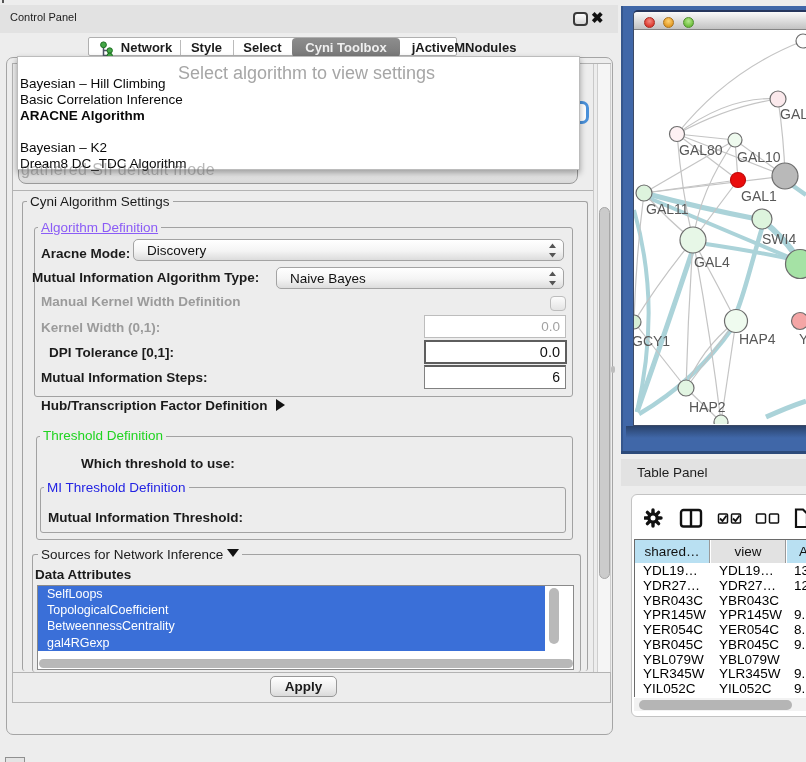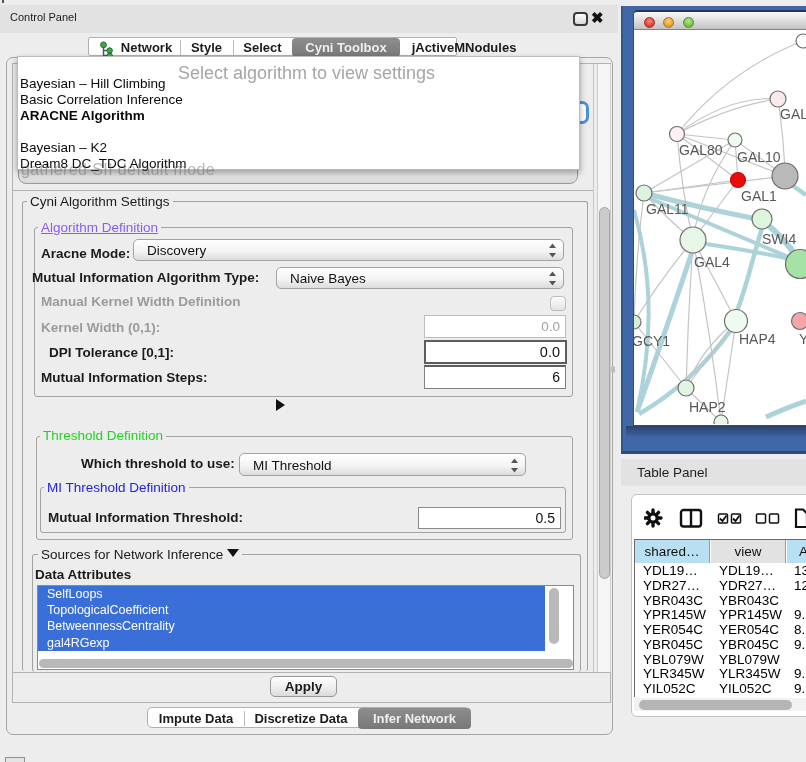--- a/index.html
+++ b/index.html
@@ -102,57 +102,45 @@
       </svg>
 </div>
 <div class="abs lbl dis" style="left:41px;top:294px;">Manual Kernel Width Definition</div>
 <div class="abs" style="left:550px;top:296px;width:16px;height:15px;border:1px solid #bdbdbd;border-radius:4px;background:linear-gradient(#fcfcfc,#e4e4e4);"></div>
 <div class="abs lbl dis" style="left:41px;top:320px;">Kernel Width (0,1):</div>
 <div class="abs tf" style="left:424px;top:315px;width:142px;height:23px;border:1px solid #bdbdbd;color:#a2a2a2;line-height:21px;">0.0</div>
 <div class="abs lbl" style="left:41px;top:345px;margin-left:8px;">DPI Tolerance [0,1]:</div>
 <div class="abs tf" style="left:424px;top:340px;width:143px;height:24px;border:2px solid #5e5e5e;line-height:20px;font-size:14.5px;">0.0</div>
 <div class="abs lbl" style="left:41px;top:370px;">Mutual Information Steps:</div>
 <div class="abs tf" style="left:424px;top:365px;width:142px;height:24px;border:1px solid #818181;border-top:2px solid #5e5e5e;line-height:21px;font-size:14px;">6</div>
+<div class="abs lbl" style="left:41px;top:398px;">Hub/Transcription Factor Definition</div>
 <div class="abs" style="left:276px;top:399px;width:0;height:0;border-left:9px solid #111;border-top:6.5px solid transparent;border-bottom:6.5px solid transparent;"></div>
 
 <div class="abs fs" style="left:36px;top:436px;width:537px;height:104px;"></div>
 <div class="abs fs-title" style="left:40px;top:428px;color:#21d421;">Threshold Definition</div>
 <div class="abs lbl" style="left:81px;top:456px;">Which threshold to use:</div>
-<div class="abs combo" style="left:239px;top:453px;width:287px;height:23px;">
-  <span class="t" style="top:3.5px;">MI Threshold</span>
-  <svg width="9" height="15" viewBox="0 0 9 15" style="top:4px;">
-        <path d="M4.5 0.5 L8 5 L1 5 Z M4.5 14.5 L8 10 L1 10 Z" fill="#555"></path>
-      </svg>
-</div>
 
 <div class="abs fs" style="left:40px;top:487px;width:526px;height:46px;"></div>
 <div class="abs fs-title" style="left:44px;top:480px;color:#2323e3;">MI Threshold Definition</div>
 <div class="abs lbl" style="left:48px;top:510px;">Mutual Information Threshold:</div>
-<div class="abs tf" style="left:418px;top:507px;width:143px;height:22px;border:1px solid #8a8a8a;line-height:20px;font-size:14px;">0.5</div>
 
 <div class="abs fs" style="left:32px;top:554px;width:549px;height:118px;border-bottom:none;"></div>
 <div class="abs fs-title" style="left:38px;top:547px;color:#1b1b1b;font-weight:normal;">Sources for Network Inference <span style="display:inline-block;width:0;height:0;border-top:8px solid #111;border-left:6.5px solid transparent;border-right:6.5px solid transparent;vertical-align:2px;"></span></div>
 <div class="abs lbl" style="left:35px;top:567px;">Data Attributes</div>
 
 <div class="abs" style="left:37px;top:585px;width:537px;height:85px;border:1px solid #8a8a8a;background:#fff;"></div>
 <div class="selrow" style="top:586px;">SelfLoops</div>
 <div class="selrow" style="top:602.2px;">TopologicalCoefficient</div>
 <div class="selrow" style="top:618.4px;">BetweennessCentrality</div>
 <div class="selrow" style="top:634.6px;">gal4RGexp</div>
 <div class="abs" style="left:549px;top:588px;width:10px;height:56px;background:#b9b9b9;border-radius:5px;"></div>
 <div class="abs" style="left:39px;top:659px;width:534px;height:9px;background:#b8b8b8;border-radius:4.5px;"></div>
 
 <div class="abs" style="left:270px;top:676px;width:67px;height:21px;border:1px solid #989898;border-radius:5px;background:linear-gradient(#ffffff,#ececec 60%,#dadada);text-align:center;font-size:13.5px;font-weight:bold;color:#1b1b1b;line-height:19px;">Apply</div>
 
-<div class="abs btabbar">
-  <div class="tab" style="left:0;width:96px;line-height:21px;height:21px;">Impute Data</div>
-  <div class="tabsep" style="left:96px;top:3px;"></div>
-  <div class="tab" style="left:96px;width:114px;line-height:21px;height:21px;">Discretize Data</div>
-  <div class="tab tabsel" style="left:210px;width:113px;line-height:21px;height:21px;">Infer Network</div>
-</div>
 
 <div class="abs" style="left:5px;top:757px;width:20px;height:10px;border:1.5px solid #909090;background:#e4e4e4;"></div>
 
 <div class="abs" style="left:545px;top:101px;width:44px;height:23px;border:3px solid #4a90d9;border-radius:7px;background:#fff;"></div>
 <div class="abs" style="left:18px;top:150px;width:560px;height:34px;border:1px solid #9a9a9a;border-radius:8px;background:linear-gradient(#ffffff,#f0f0f0 60%,#d8d8d8);"></div>
 <div class="abs" style="left:21px;top:161px;font-size:16px;color:#666;opacity:.45;letter-spacing:.4px;z-index:5;">gathered SII default mode</div>
 
 <div class="abs popup">
   <div style="position:absolute;left:0;top:6px;width:100%;text-align:center;font-size:18px;color:#a6a6a6;margin-left:8px;">Select algorithm to view settings</div>
   <div class="pi" style="top:19px;">Bayesian – Hill Climbing</div>

